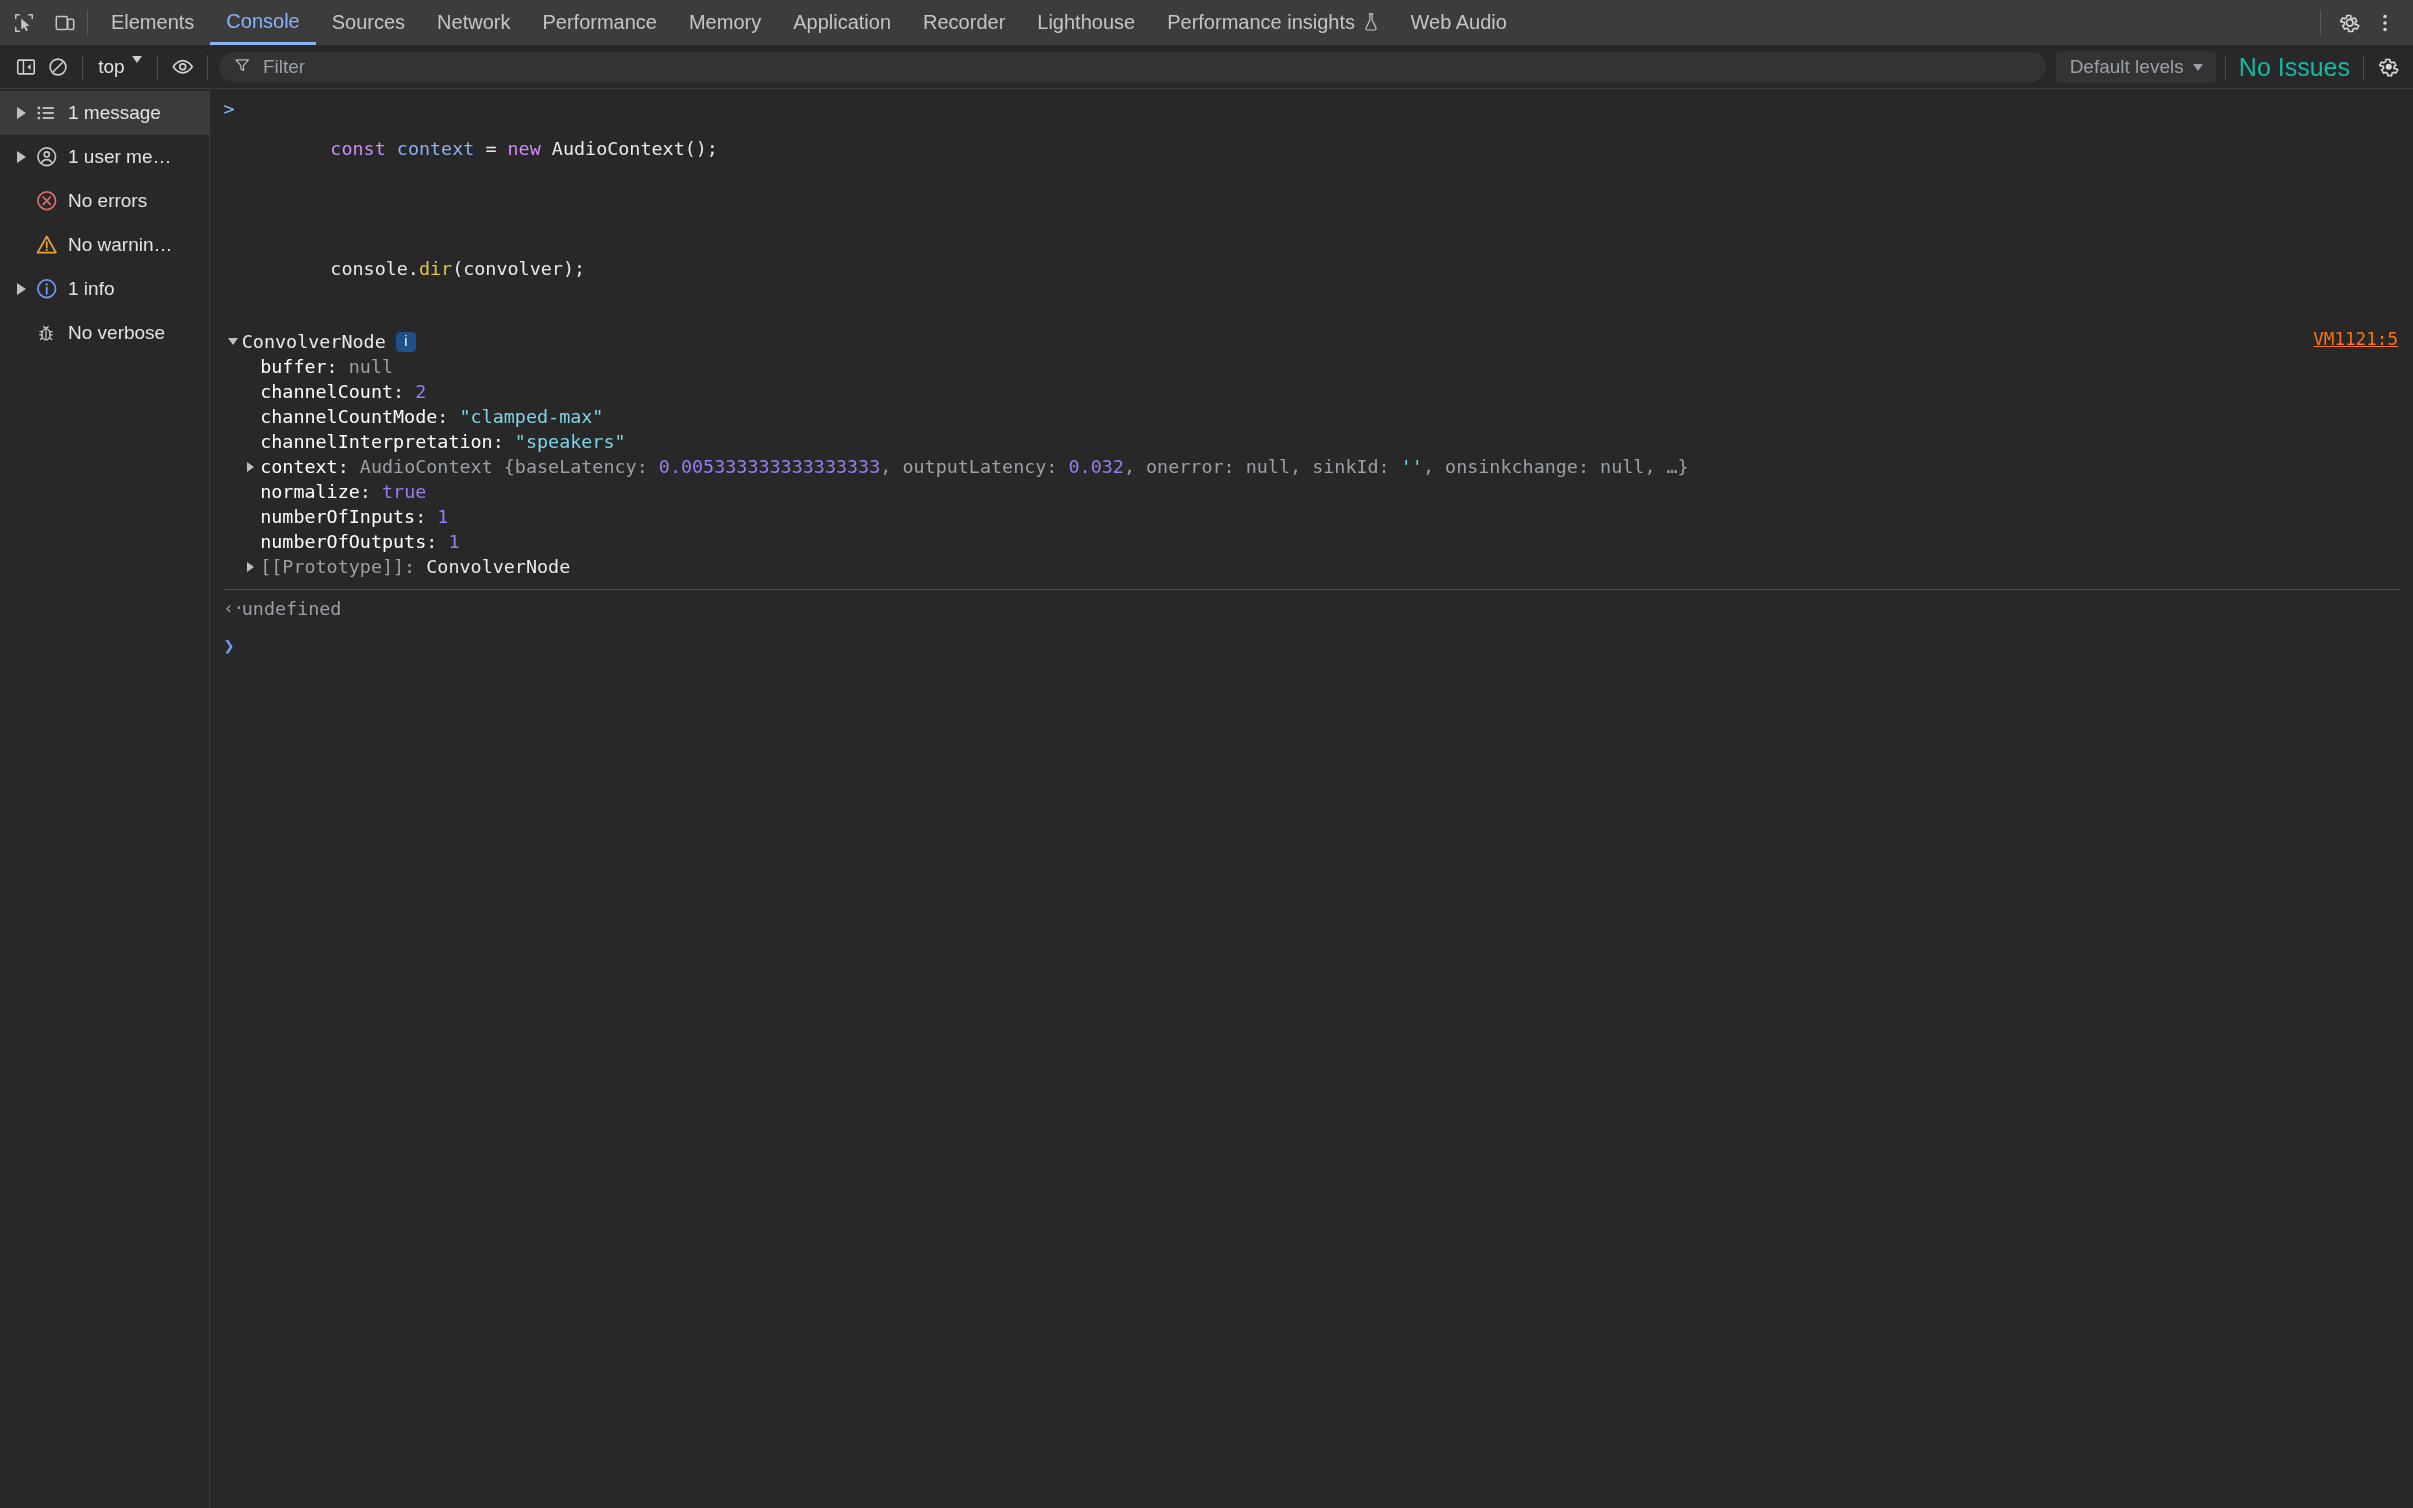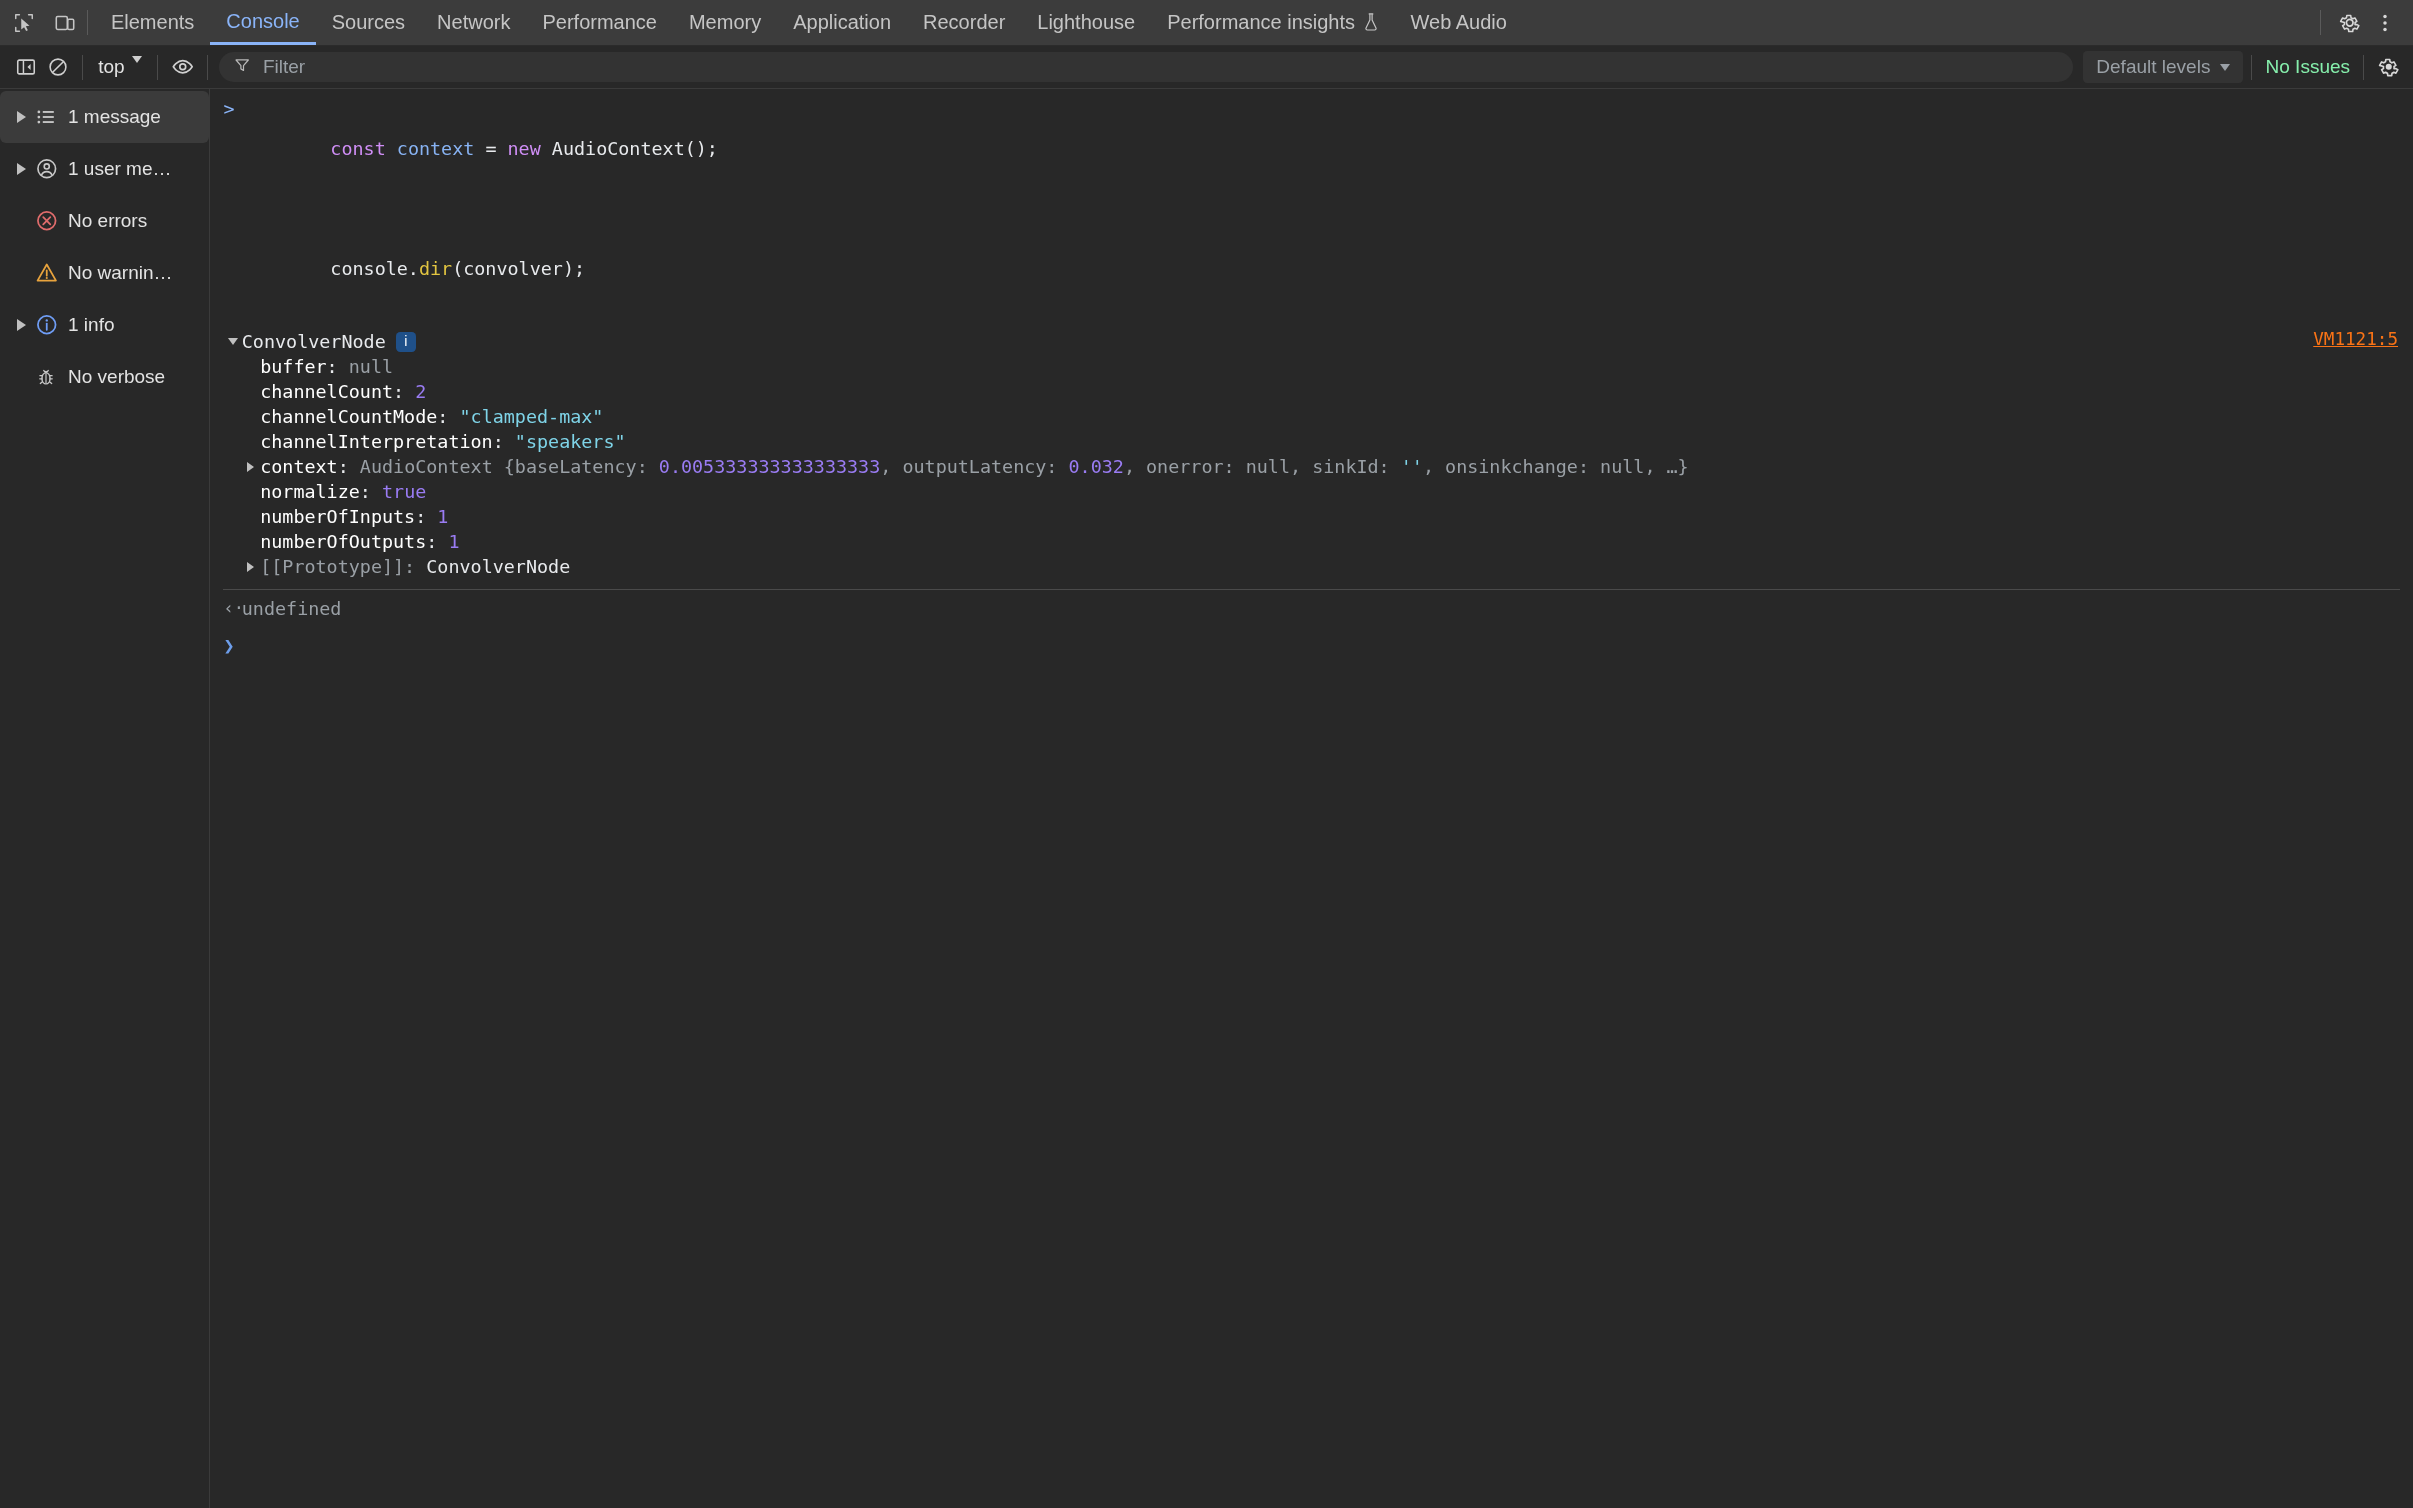--- a/index.html
+++ b/index.html
@@ -154,22 +154,22 @@
     color: #9aa0a6;
     white-space: nowrap;
   }
   .caret-down-gray {
     width: 0; height: 0;
     border-left: 5.9px solid transparent;
     border-right: 5.9px solid transparent;
     border-top: 7.5px solid #9aa0a6;
   }
   .issues {
-    font-size: 19px;
-    color: #86efac;
+    font-size: 25px;
+    color: #14b8a6;
     white-space: nowrap;
     padding: 3.4px 5px;
     flex: none;
   }
 
   
   .split {
     display: flex;
     height: calc(1508px - 45px - 43px);
   }
@@ -179,25 +179,24 @@
     width: 210px;
     flex: none;
     background: #282828;
     border-right: 0.8px solid #3b3b3b;
     padding-top: 1.7px;
     box-sizing: border-box;
   }
   .side-row {
     display: flex;
     align-items: center;
-    height: 52px;
+    height: 44px;
     padding-left: 10px;
     box-sizing: border-box;
     white-space: nowrap;
-    border-radius: 6px;
   }
   .side-row.active { background: #3b3b3b; }
   .tw {
     width: 22px;
     flex: none;
     display: flex;
     align-items: center;
     justify-content: center;
   }
   .tri-right {

